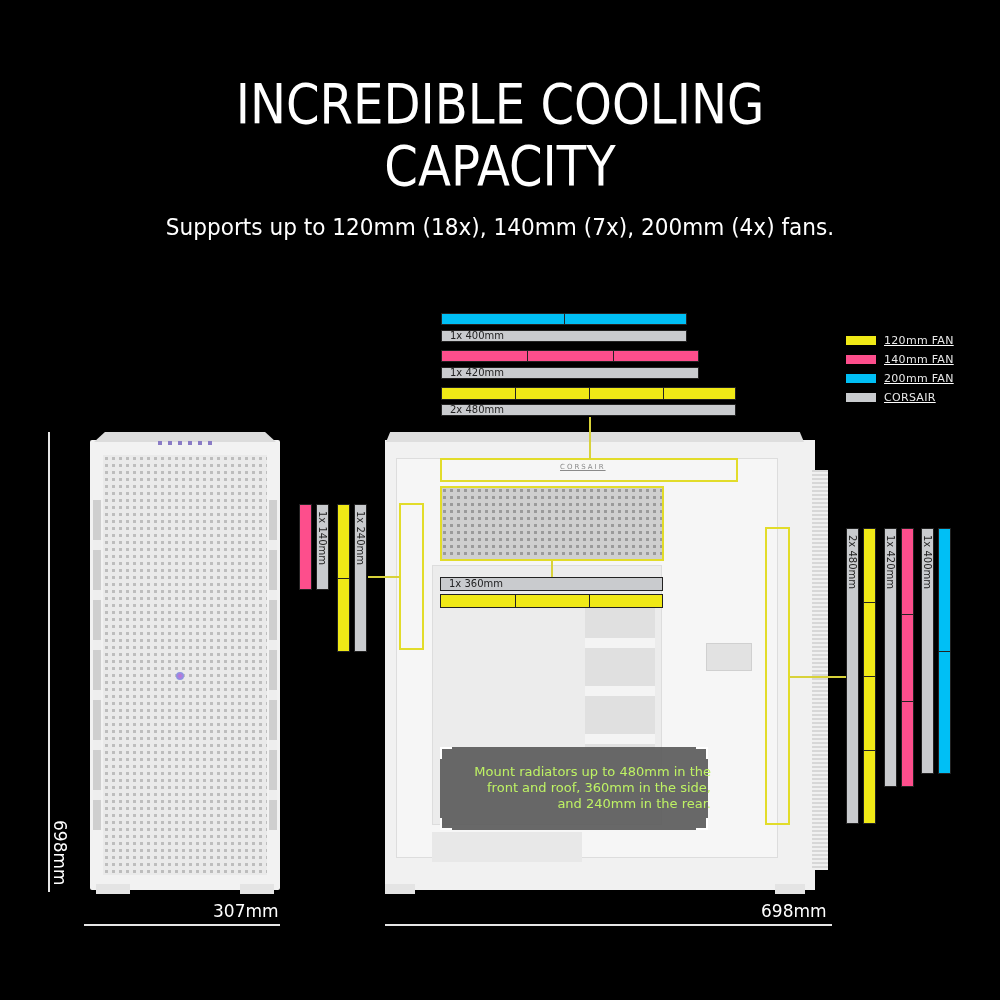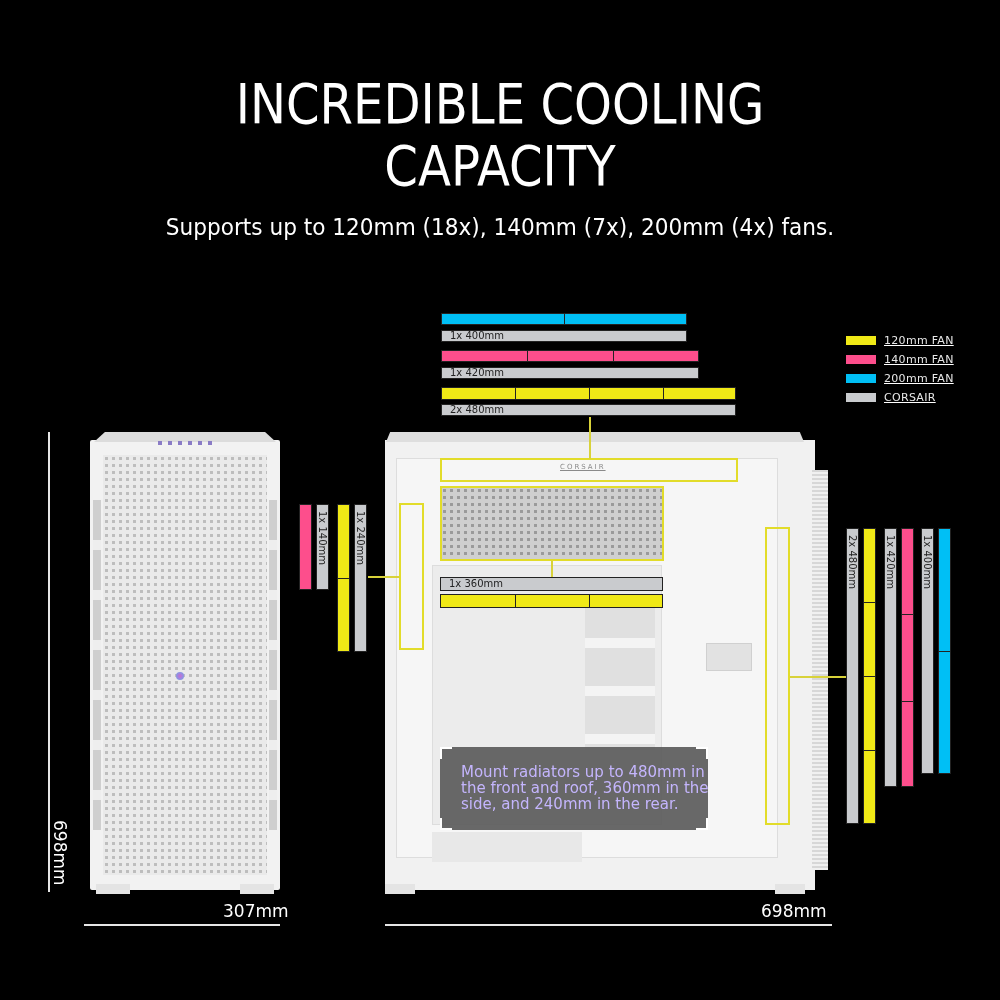--- a/index.html
+++ b/index.html
@@ -28,21 +28,21 @@
   .legend-label { font-size: 11px; color: #e8e8e8; letter-spacing: 0.3px; }
 
   .case { position: absolute; background: #efefef; }
   .dimline { position: absolute; background: #e6e6e6; }
   .dimtext { position: absolute; font-size: 17px; color: #fff; }
 
   .yline { position: absolute; background: #d8d23a; }
   .ybox { position: absolute; border: 2px solid #e2dc2a; }
 
   .tooltip { position: absolute; left: 440px; top: 747px; width: 268px; height: 83px; background: rgba(92,92,92,0.93); }
-  .tooltip .txt { position: absolute; left: 21px; top: 17px; font-size: 15px; line-height: 16px; color: #c4b5fd; width: 250px; }
+  .tooltip .txt { position: absolute; left: 21px; top: 17px; font-size: 13px; line-height: 16px; color: #bef264; width: 250px; text-align: right; }
   .corner { position: absolute; width: 12px; height: 12px; border-color: #fff; border-style: solid; border-width: 0; }
 
   .perf { background-image: radial-gradient(circle at 50% 50%, #bdbdbd 1.4px, transparent 1.8px); background-size: 7px 7px; }
 </style>
 </head>
 <body>
 
 <div class="title l1">INCREDIBLE COOLING</div>
 <div class="title l2">CAPACITY</div>
 <div class="subtitle">Supports up to 120mm (18x), 140mm (7x), 200mm (4x) fans.</div>
@@ -97,21 +97,21 @@
   <div class="abs perf" style="left:103px;top:455px;width:164px;height:420px;background-color:#eaeaea;"></div>
   <div class="abs" style="left:93px;top:500px;width:8px;height:330px;background:repeating-linear-gradient(180deg,#cfcfcf 0 40px,#eee 40px 50px);"></div>
   <div class="abs" style="left:269px;top:500px;width:8px;height:330px;background:repeating-linear-gradient(180deg,#cfcfcf 0 40px,#eee 40px 50px);"></div>
   <div class="abs" style="left:176px;top:672px;width:8px;height:8px;border-radius:50%;background:radial-gradient(circle,#c86dd6,#6aa9e9);"></div>
   <div class="abs" style="left:96px;top:884px;width:34px;height:10px;background:#e4e4e4;"></div>
   <div class="abs" style="left:240px;top:884px;width:34px;height:10px;background:#e4e4e4;"></div>
 </div>
 
 <div class="dimline" style="left:48px;top:432px;width:2px;height:460px;"></div>
 <div class="dimtext" style="left:40px;top:820px;transform:rotate(90deg);transform-origin:left top;left:70px;">698mm</div>
-<div class="dimtext" style="left:223px;top:901px;">307mm</div>
+<div class="dimtext" style="left:213px;top:901px;">307mm</div>
 <div class="dimline" style="left:84px;top:924px;width:196px;height:2px;"></div>
 
 <div>
   <div class="bar p" style="left:299px;top:504px;width:13px;height:86px;"></div>
   <div class="bar vg" style="left:316px;top:504px;width:13px;height:86px;">
     <span class="vlabel">1x 140mm</span>
   </div>
   <div class="bar y" style="left:337px;top:504px;width:13px;height:148px;">
     <div class="hseg" style="top:73px;"></div>
   </div>

